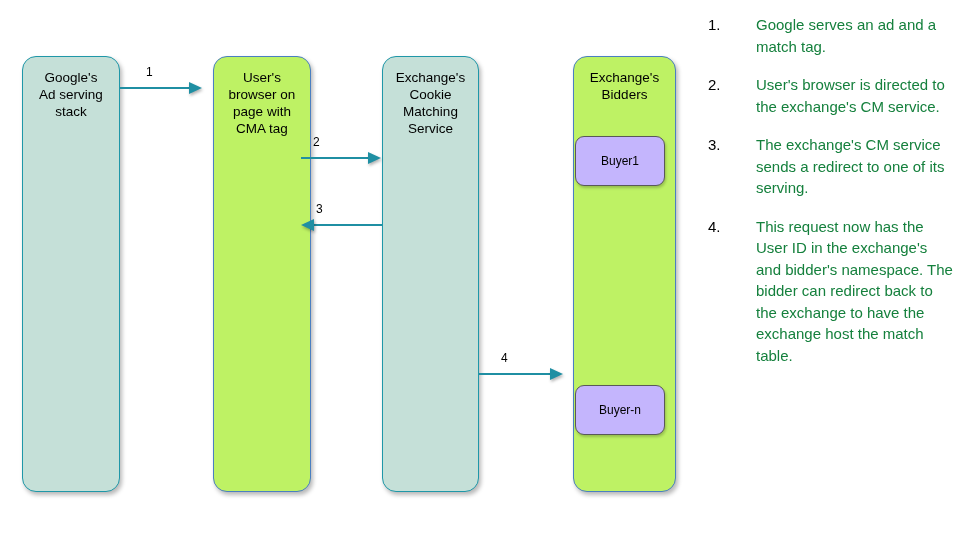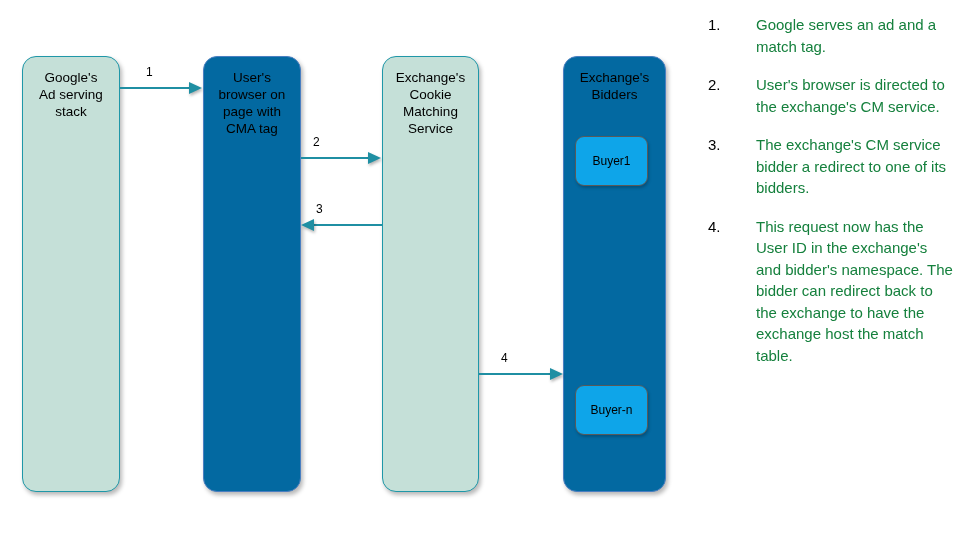--- a/index.html
+++ b/index.html
@@ -37,37 +37,38 @@
     line-height: 17px;
     color: #000;
     padding: 0 10px;
     white-space: pre-line;
   }
   .box-green {
     background: #c5e0d8;
     border: 1.4px solid #1f97a8;
   }
   .box-blue {
-    background: #0369a1;
+    background: #bef264;
     border: 1.4px solid #4a7fc1;
+    margin-left: 10px;
   }
 
   #box-ad-serving  { left: 22px;  top: 56px;  width: 98px;  height: 436px; }
   #box-browser     { left: 203px; top: 56px;  width: 98px;  height: 436px; }
   #box-cms         { left: 382px; top: 56px;  width: 97px;  height: 436px; }
   #box-bidders     { left: 563px; top: 56px;  width: 103px; height: 436px; }
 
   
   .buyer-box {
     position: absolute;
     box-sizing: border-box;
     left: 575px;
-    width: 73px;
+    width: 90px;
     height: 50px;
-    background: #0ea5e9;
+    background: #c4b5fd;
     border: 1.1px solid #595959;
     border-radius: 9px;
     display: flex;
     align-items: center;
     justify-content: center;
     box-shadow: 1px 2px 3px rgba(0,0,0,0.22);
   }
   .buyer-box .buyer-label {
     font-size: 12px;
     line-height: 14px;
@@ -206,21 +207,21 @@
       <div class="legend-text">Google serves an ad and a match tag.</div>
     </div>
 
     <div class="legend-item">
       <div class="legend-num">2.</div>
       <div class="legend-text">User's browser is directed to the exchange's CM service.</div>
     </div>
 
     <div class="legend-item">
       <div class="legend-num">3.</div>
-      <div class="legend-text">The exchange's CM service bidder a redirect to one of its bidders.</div>
+      <div class="legend-text">The exchange's CM service sends a redirect to one of its serving.</div>
     </div>
 
     <div class="legend-item">
       <div class="legend-num">4.</div>
       <div class="legend-text">This request now has the User ID in the exchange's and bidder's namespace. The bidder can redirect back to the exchange to have the exchange host the match table.</div>
     </div>
 
   </div>
 
 </div>

